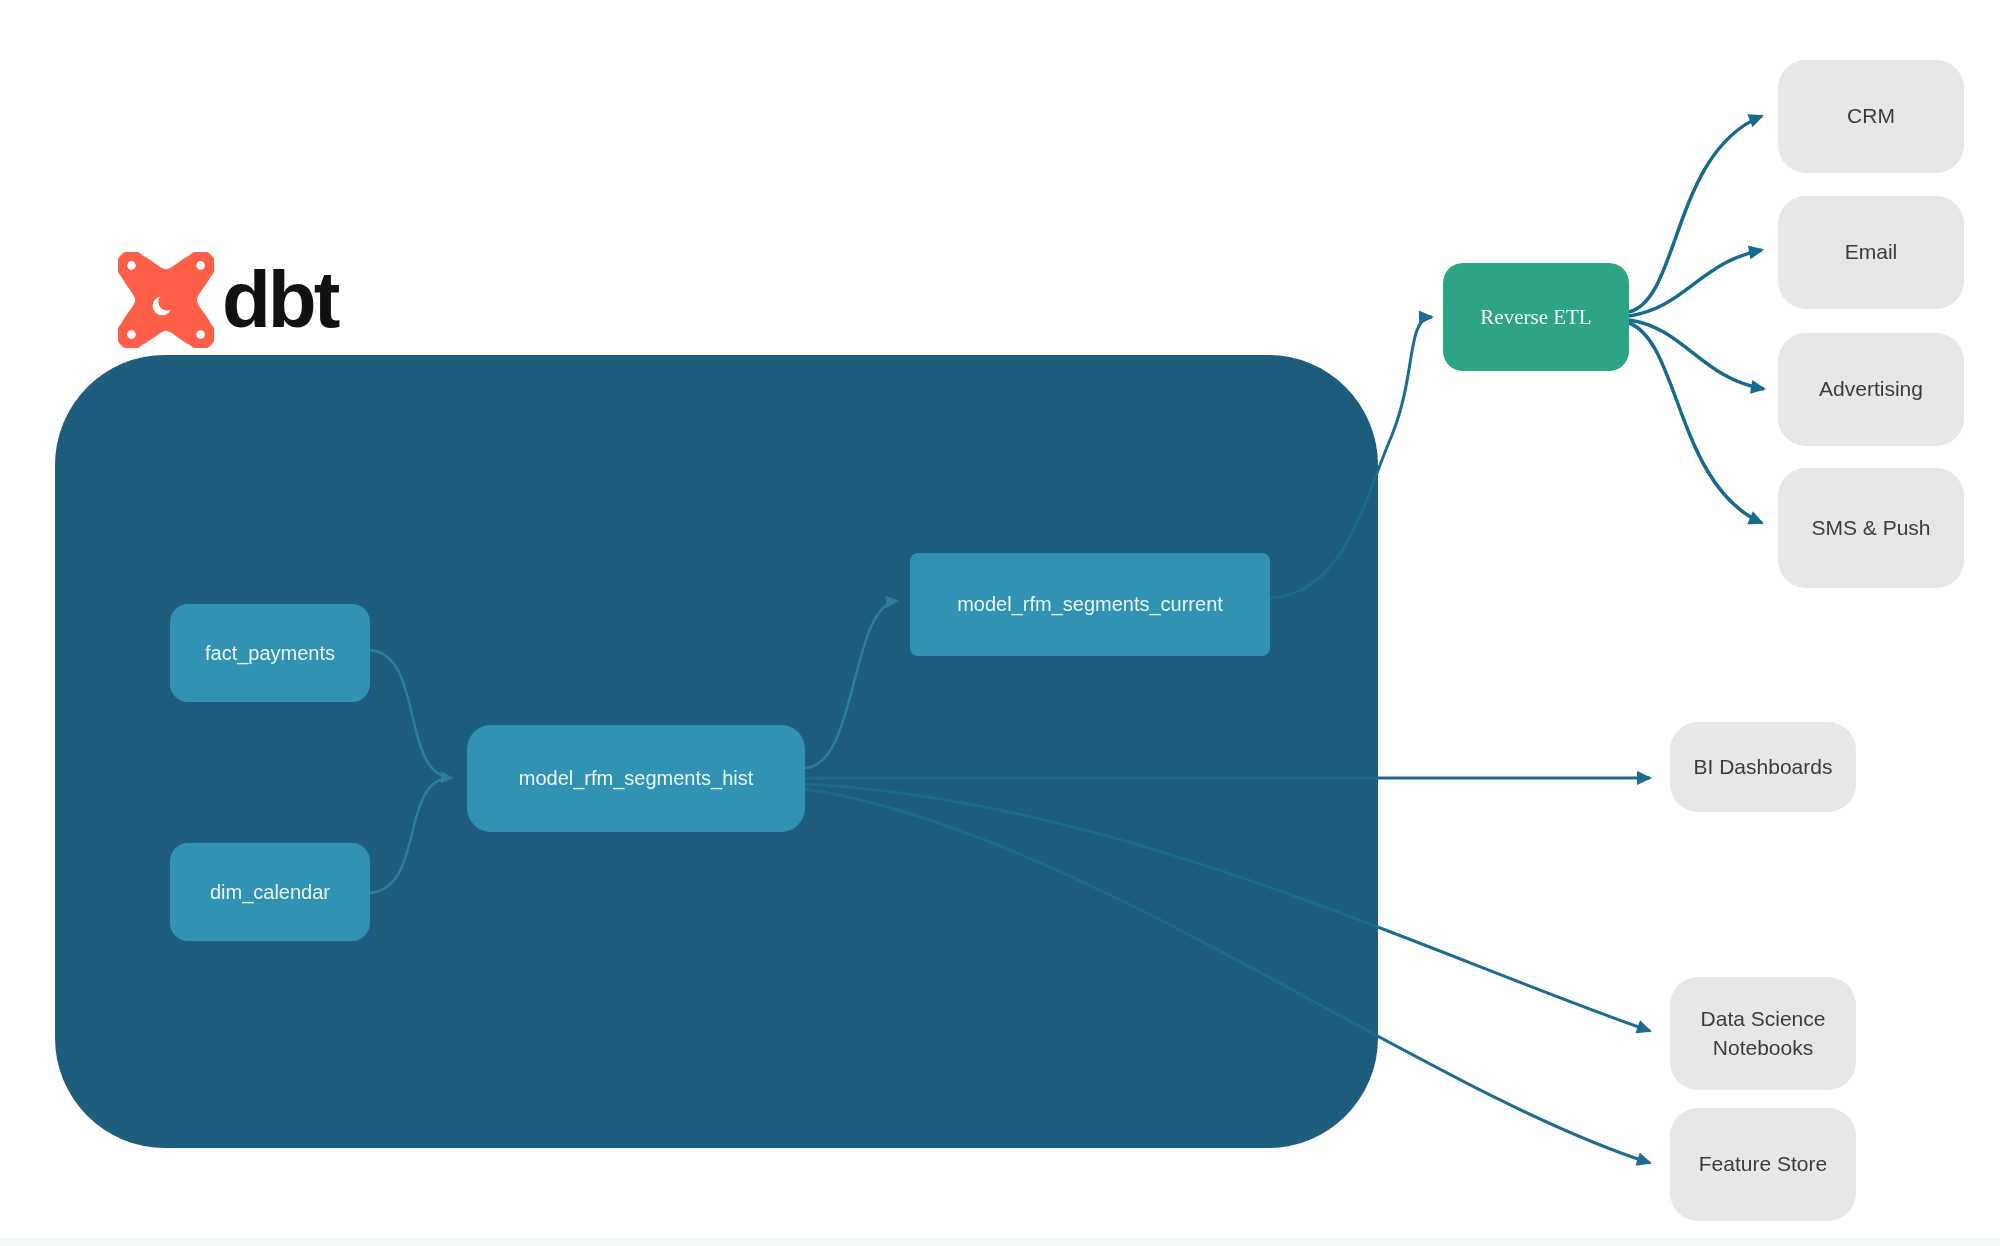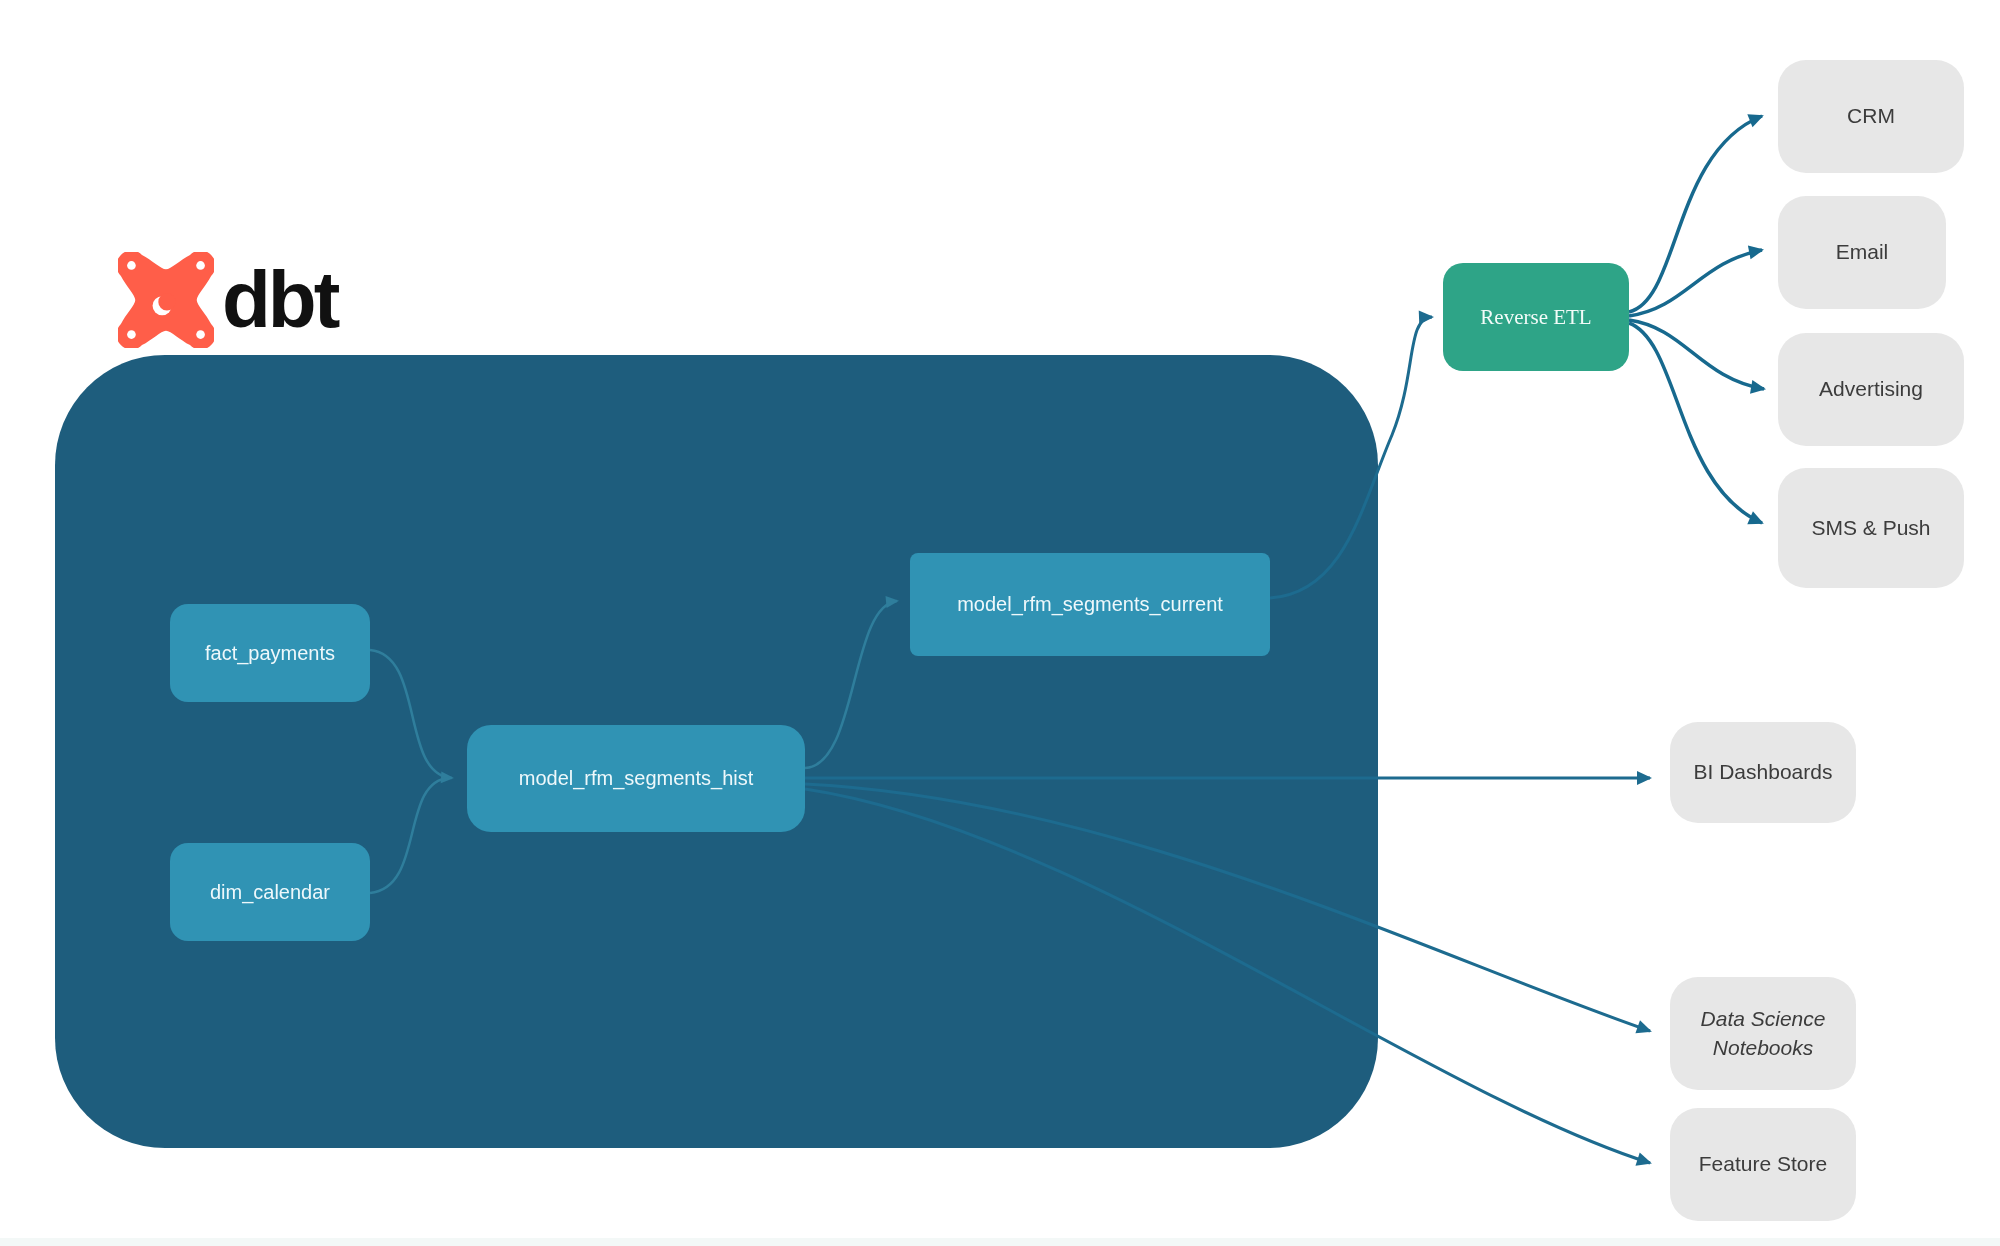--- a/index.html
+++ b/index.html
@@ -30,25 +30,25 @@
   .node-teal{background:#3093b4;color:#eef8fb;border-radius:18px;font-size:20px;}
   .node-green{background:#2ea487;color:#f2fbf8;border-radius:20px;font-size:21px;font-family:Liberation Serif, serif;}
   .node-gray{background:#e7e7e7;color:#3c3c3c;border-radius:28px;font-size:21px;line-height:1.35;}
   
   #n-fact   {left:170px; top:604px; width:200px; height:98px;justify-content:center;}
   #n-dim    {left:170px; top:843px; width:200px; height:98px;}
   #n-hist   {left:467px; top:725px; width:338px; height:107px; border-radius:24px;}
   #n-current{left:910px; top:553px; width:360px; height:103px; border-radius:8px;}
   #n-retl   {left:1443px;top:263px; width:186px; height:108px;}
   #n-crm    {left:1778px;top:60px;  width:186px; height:113px;}
-  #n-email  {left:1778px;top:196px; width:168px; height:113px;}
+  #n-email  {left:1778px;top:196px; width:186px; height:113px;}
   #n-adv    {left:1778px;top:333px; width:186px; height:113px;}
   #n-sms    {left:1778px;top:468px; width:186px; height:120px;}
-  #n-bi     {left:1670px;top:722px; width:186px; height:101px;}
-  #n-dsn    {left:1670px;top:977px; width:186px; height:113px;font-style:italic;}
+  #n-bi     {left:1670px;top:722px; width:186px; height:90px;}
+  #n-dsn    {left:1670px;top:977px; width:186px; height:113px;}
   #n-fs     {left:1670px;top:1108px;width:186px; height:113px;}
   
   #edges{position:absolute;left:0;top:0;width:2000px;height:1246px;pointer-events:none;}
   .edge-inner{stroke:#2f7e9c;stroke-width:2.5;fill:none;}
   .edge-long {stroke:#1d6b8f;stroke-width:3;fill:none;}
   .edge-fan  {stroke:#17698e;stroke-width:3.5;fill:none;}
   
   .bottom-strip{position:absolute;left:0;bottom:0;width:2000px;height:8px;background:#eef5f3;opacity:.7;}
 </style>
 </head>

